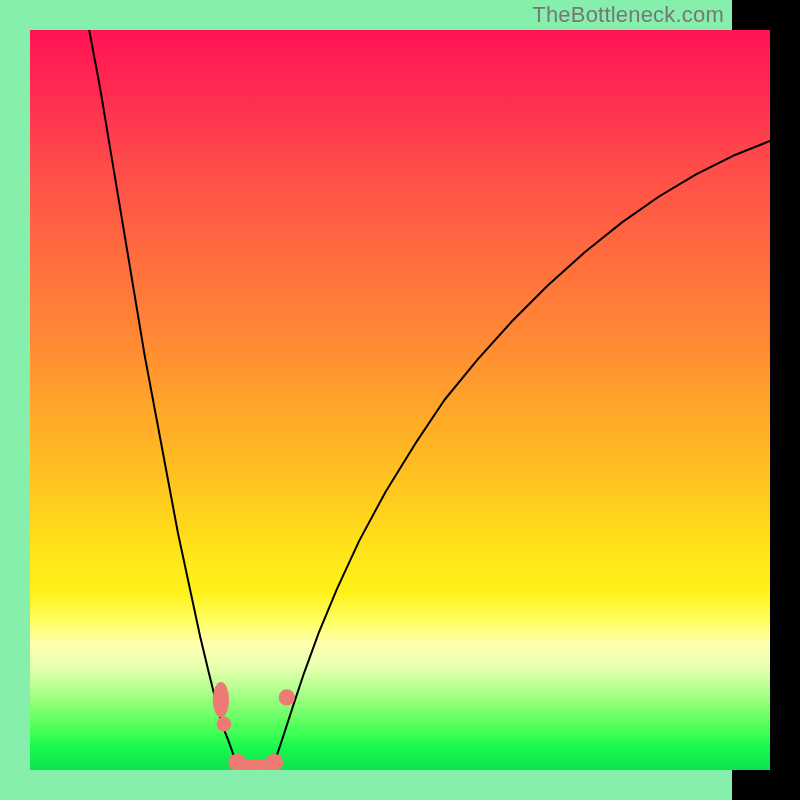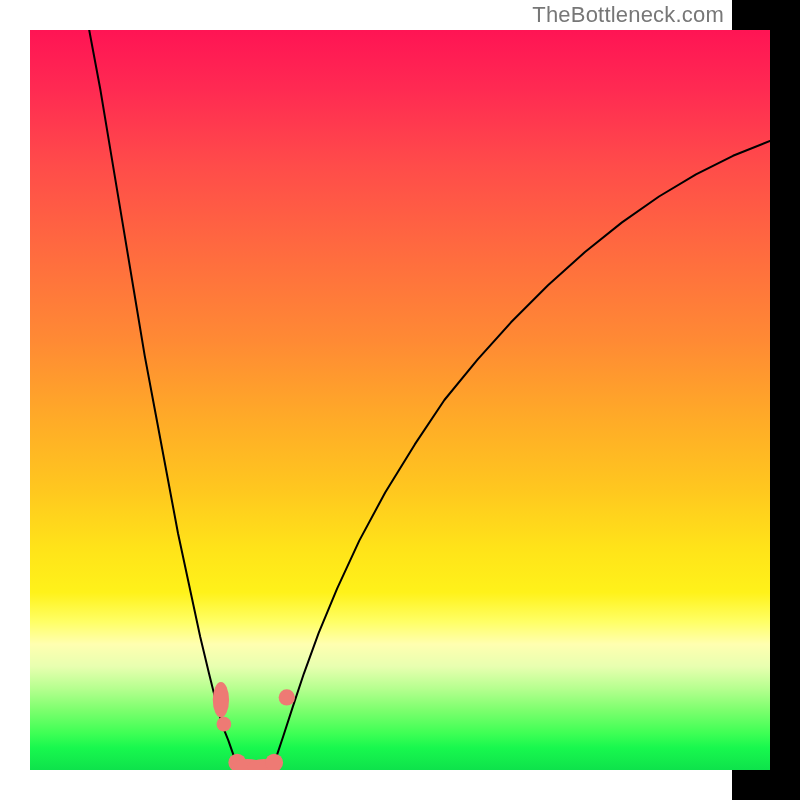--- a/index.html
+++ b/index.html
@@ -8,21 +8,21 @@
     width: 800px;
     height: 800px;
     background: #000;
     overflow: hidden;
     font-family: Arial, Helvetica, sans-serif;
   }
   .frame {
     position: absolute;
     left: 0; top: 0;
     width: 732px; height: 800px;
-    background: #ffffff;
+    background: #86efac;
   }
   .watermark {
     position: absolute;
     top: 2px;
     right: 8px;
     color: #777;
     font-size: 22px;
     font-weight: 500;
     letter-spacing: 0.2px;
     z-index: 50;

